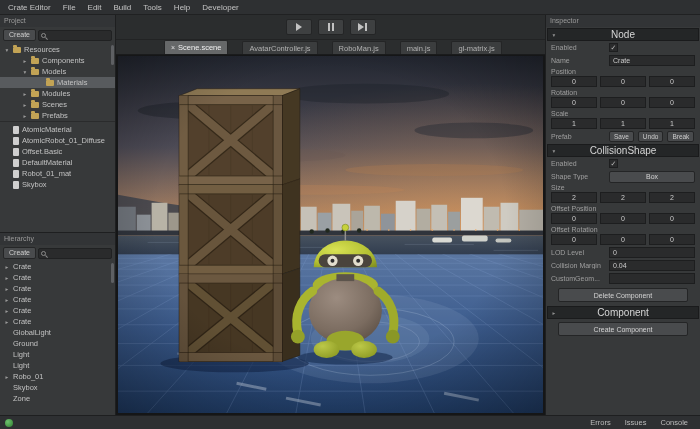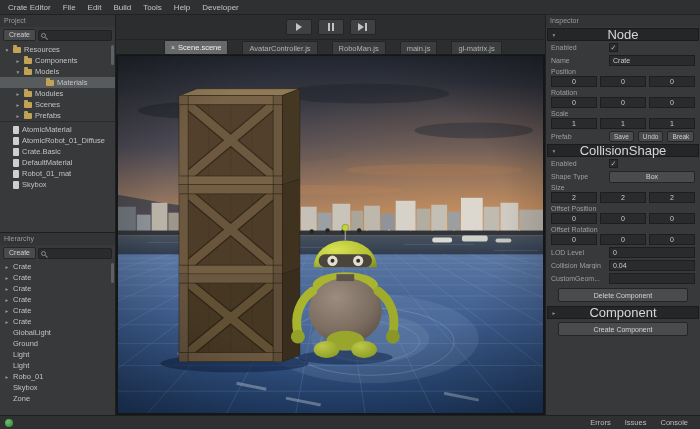--- a/index.html
+++ b/index.html
@@ -17,21 +17,21 @@
   .panel-header{flex:0 0 12px;font-size:7px;color:#9a9a9a;padding:2px 4px 0;background:#323436;}
   .createbar{flex:0 0 16px;display:flex;align-items:center;gap:2px;padding:1px 3px;}
   .btn{background:#494b4d;border:1px solid #252627;border-radius:2px;color:#cfcfcf;font-size:7px;padding:1px 5px;line-height:1.1;cursor:default;}
   .search{flex:1;display:flex;align-items:center;background:#2a2b2c;border:1px solid #202122;border-radius:2px;height:11px;padding:0 2px;gap:2px;min-width:0;}
   .mag{width:5px;height:5px;border:1px solid #8a8a8a;border-radius:50%;position:relative;flex:0 0 5px;}
   .mag::after{content:"";position:absolute;width:3px;height:1px;background:#8a8a8a;transform:rotate(45deg);left:3px;top:4px;}
   .search input{flex:1;background:transparent;border:0;outline:0;color:#ccc;font-size:7px;min-width:0;}
   .project-panel{flex:0 0 218px;display:flex;flex-direction:column;border-bottom:1px solid #1e1f20;}
   .tree{position:relative;padding-top:1px;}
   .trow{height:11px;display:flex;align-items:center;font-size:7.5px;color:#c2c2c2;padding-left:4px;gap:3px;white-space:nowrap;overflow:hidden;}
-  .trow.ind1{padding-left:15px;}
+  .trow.ind1{padding-left:22px;}
   .trow.ind2{padding-left:37px;}
   .trow.selected{background:#585b5e;}
   .arrow{width:6px;flex:0 0 6px;font-size:5.5px;color:#9a9a9a;text-align:center;}
   .folder-icon{width:8px;height:6px;background:#c2a355;border-radius:1px;position:relative;flex:0 0 8px;margin-top:1px;}
   .folder-icon::before{content:"";position:absolute;top:-2px;left:0;width:4px;height:2px;background:#c2a355;border-radius:1px 1px 0 0;}
   .file-icon{width:6px;height:8px;background:#cfcfcf;border-radius:1px;flex:0 0 6px;}
   .filelist{flex:1;border-top:1px solid #2a2b2c;padding-top:2px;position:relative;overflow:hidden;}
   .scrollbar{position:absolute;right:1px;top:2px;width:3px;height:20px;background:#5e6063;border-radius:2px;}
   .hierarchy-panel{flex:1;display:flex;flex-direction:column;min-height:0;}
   .hlist{flex:1;position:relative;overflow:hidden;}
@@ -50,21 +50,21 @@
   .tab.active{background:#666869;color:#f0f0f0;height:14px;}
   .tab .close{display:none;font-size:7px;color:#e0e0e0;line-height:1;}
   .tab.active .close{display:block;}
   .viewport{flex:1;position:relative;border:2px solid #151617;border-top-width:1px;background:#000;min-height:0;}
   .viewport svg{position:absolute;inset:0;width:100%;height:100%;display:block;}
 
   
   .rightcol{flex:0 0 155px;width:155px;border-left:1px solid #1e1f20;background:#37393a;display:flex;flex-direction:column;overflow:hidden;}
   .sec{flex:0 0 13px;height:13px;background:#242627;border:1px solid #1a1b1c;display:flex;align-items:center;margin:1px 1px 0;}
   .sarrow{width:12px;flex:0 0 12px;color:#8f8f8f;font-size:5.5px;text-align:center;}
-  .stitle{flex:1;text-align:center;color:#d6d6d6;font-size:13px;margin-right:12px;}
+  .stitle{flex:1;text-align:center;color:#d6d6d6;font-size:10px;margin-right:12px;}
   .irow{display:flex;align-items:center;height:13px;padding:0 5px;gap:4px;}
   .ilabel{color:#9f9f9f;font-size:7px;white-space:nowrap;overflow:hidden;}
   .irow .ilabel{flex:0 0 54px;}
   .checkbox{width:9px;height:9px;background:#2a2b2c;border:1px solid #1d1e1f;display:flex;align-items:center;justify-content:center;color:#b8b8b8;font-size:7px;line-height:1;cursor:default;}
   .tinput{flex:1;height:11px;background:#2a2b2c;border:1px solid #1d1e1f;color:#ccc;font-size:7px;padding:0 3px;min-width:0;outline:0;}
   .vecblock{padding:0 5px;}
   .vecblock .ilabel{height:9px;line-height:10px;}
   .vecrow{display:flex;gap:3px;margin-bottom:1px;}
   .vecrow input{flex:1;min-width:0;height:11px;background:#2a2b2c;border:1px solid #1d1e1f;color:#ccc;font-size:7px;text-align:center;outline:0;}
   .minibtn{background:#494b4d;border:1px solid #242526;border-radius:2px;color:#ccc;font-size:6.5px;padding:1px 4px;cursor:default;}
@@ -167,21 +167,21 @@
 
             <div class="trow">
               <span class="arrow"></span>
               <span class="file-icon"></span>
               <span>AtomicRobot_01_Diffuse</span>
             </div>
 
             <div class="trow">
               <span class="arrow"></span>
               <span class="file-icon"></span>
-              <span>Crate.Basic</span>
+              <span>Offset.Basic</span>
             </div>
 
             <div class="trow">
               <span class="arrow"></span>
               <span class="file-icon"></span>
               <span>DefaultMaterial</span>
             </div>
 
             <div class="trow">
               <span class="arrow"></span>

